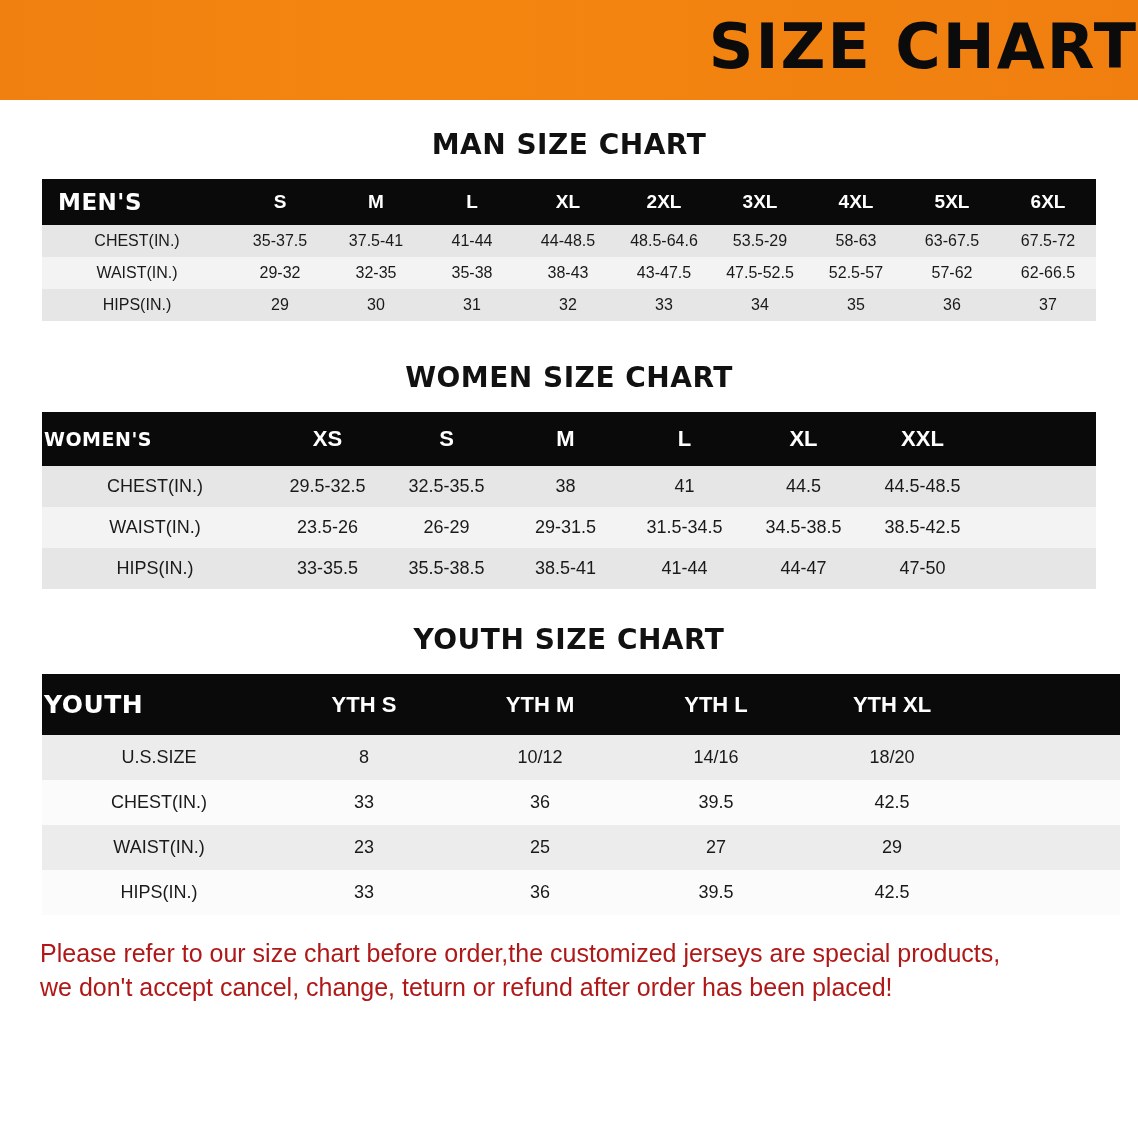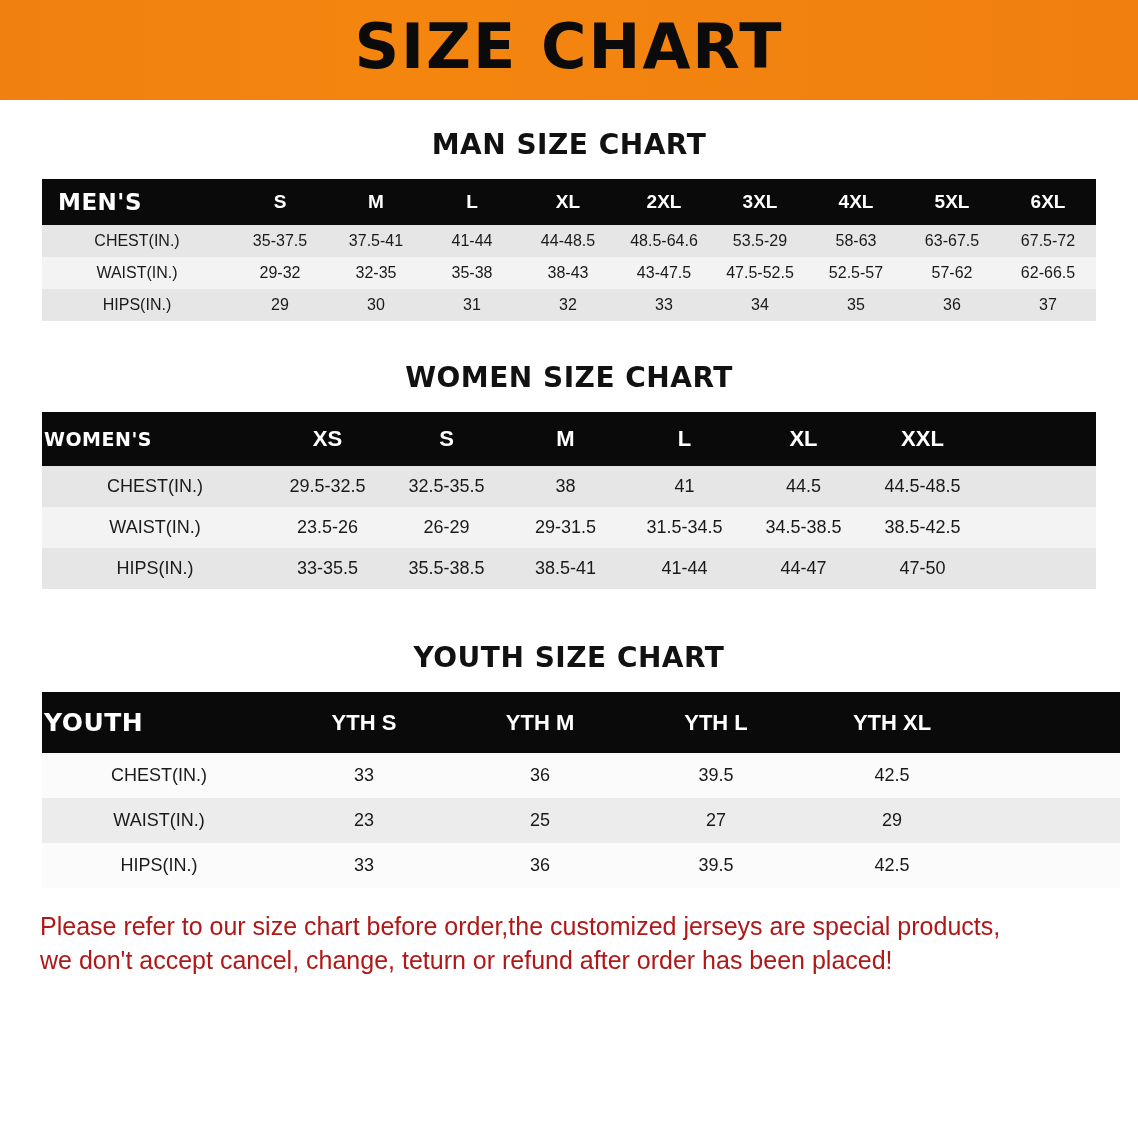--- a/index.html
+++ b/index.html
@@ -21,21 +21,21 @@
     height: 1132px;
     background: #ffffff;
   }
 
   
   .banner {
     height: 100px;
     background: linear-gradient(90deg, #f08010 0%, #f4860f 35%, #f07f10 100%);
     display: flex;
     align-items: center;
-    justify-content: center;
+    justify-content: flex-end;
   }
   .banner-title {
     font-family: "DejaVu Sans", sans-serif;
     font-weight: bold;
     font-size: 62px;
     letter-spacing: 2px;
     color: #0b0b0b;
     line-height: 1;
     padding-bottom: 6px;
   }
@@ -44,21 +44,21 @@
   .section-title {
     text-align: center;
     font-family: "DejaVu Sans", sans-serif;
     font-weight: bold;
     font-size: 28px;
     letter-spacing: 0.5px;
     color: #111111;
   }
   .mst { margin-top: 28px; }
   .wst { margin-top: 40px; }
-  .yst { margin-top: 52px; }
+  .yst { margin-top: 34px; }
 
   
   .table-wrap {
     margin: 0 42px;
   }
   table.chart {
     width: 1054px;
     border-collapse: collapse;
     table-layout: fixed;
   }
@@ -255,20 +255,28 @@
         <tr>
           <th class="rowlabel" style="width:230px">YOUTH</th>
           <th style="width:172px">YTH S</th>
           <th style="width:172px">YTH M</th>
           <th style="width:172px">YTH L</th>
           <th style="width:172px">YTH XL</th>
           <th style="width:136px"></th>
         </tr>
       </thead>
       <tbody>
+        <tr class="odd">
+          <td class="rowlabel">U.S.SIZE</td>
+          <td>8</td>
+          <td>10/12</td>
+          <td>14/16</td>
+          <td>18/20</td>
+          <td></td>
+        </tr>
         <tr class="even">
           <td class="rowlabel">CHEST(IN.)</td>
           <td>33</td>
           <td>36</td>
           <td>39.5</td>
           <td>42.5</td>
           <td></td>
         </tr>
         <tr class="odd">
           <td class="rowlabel">WAIST(IN.)</td>

